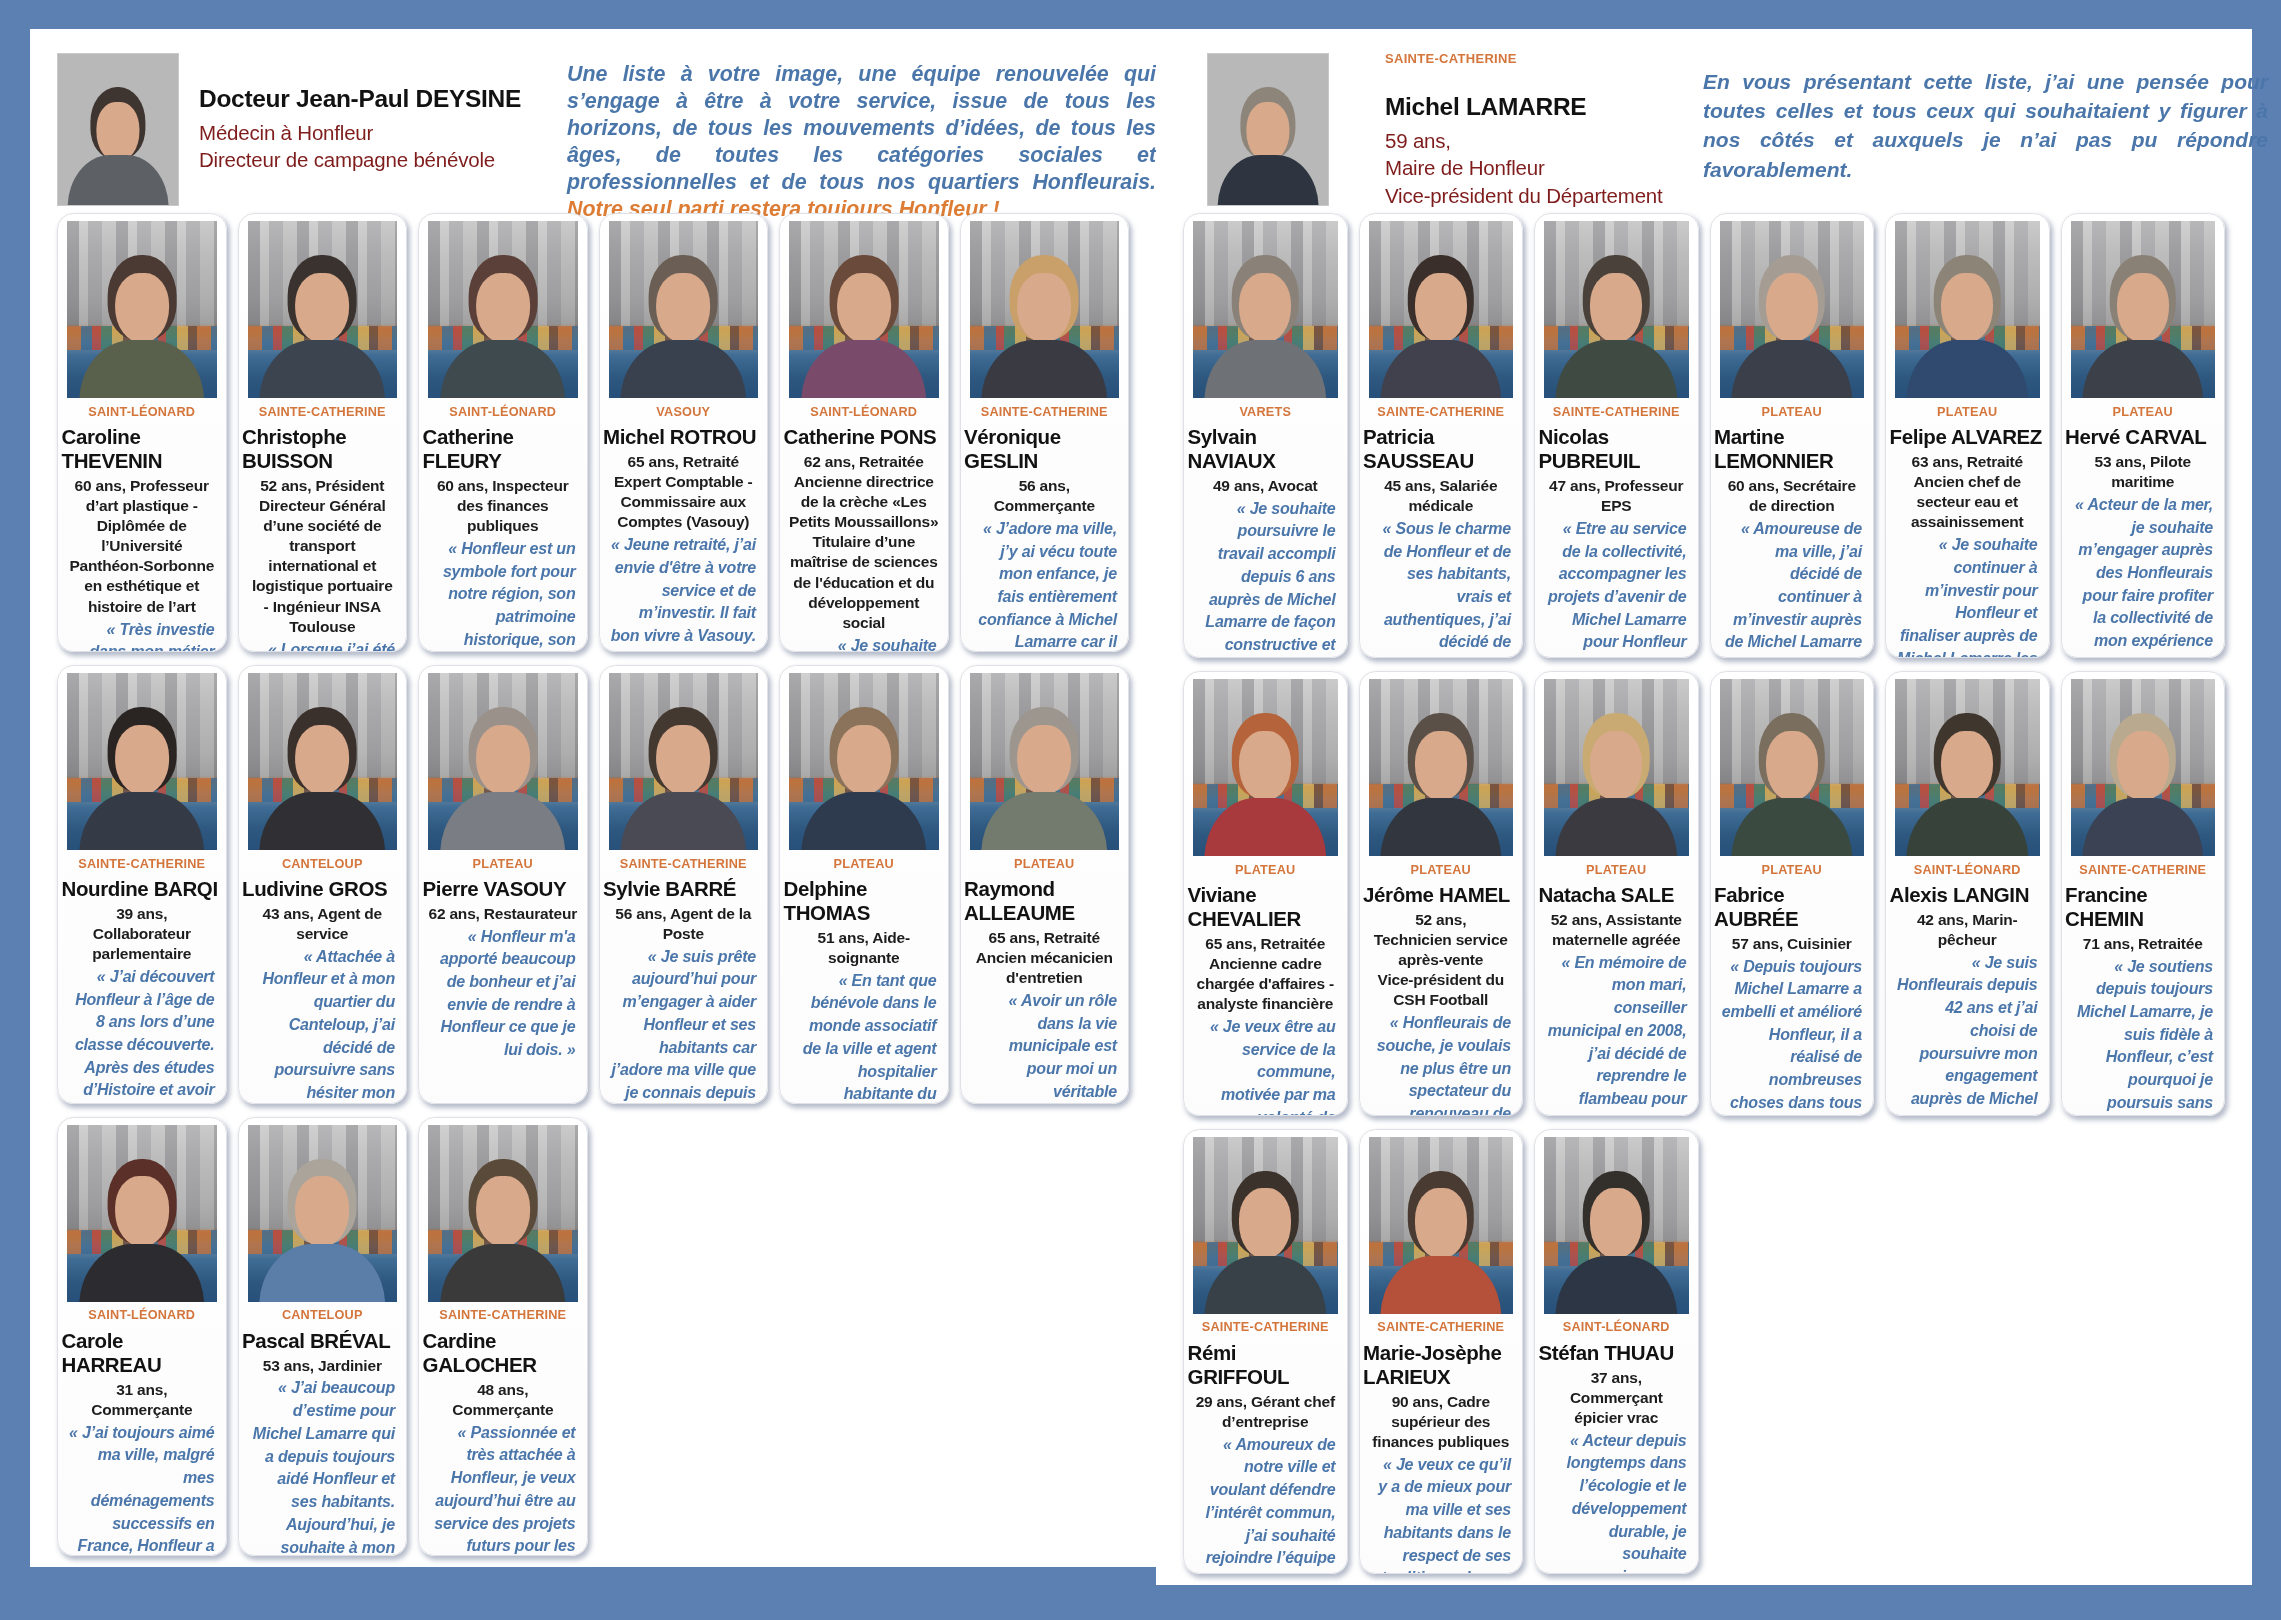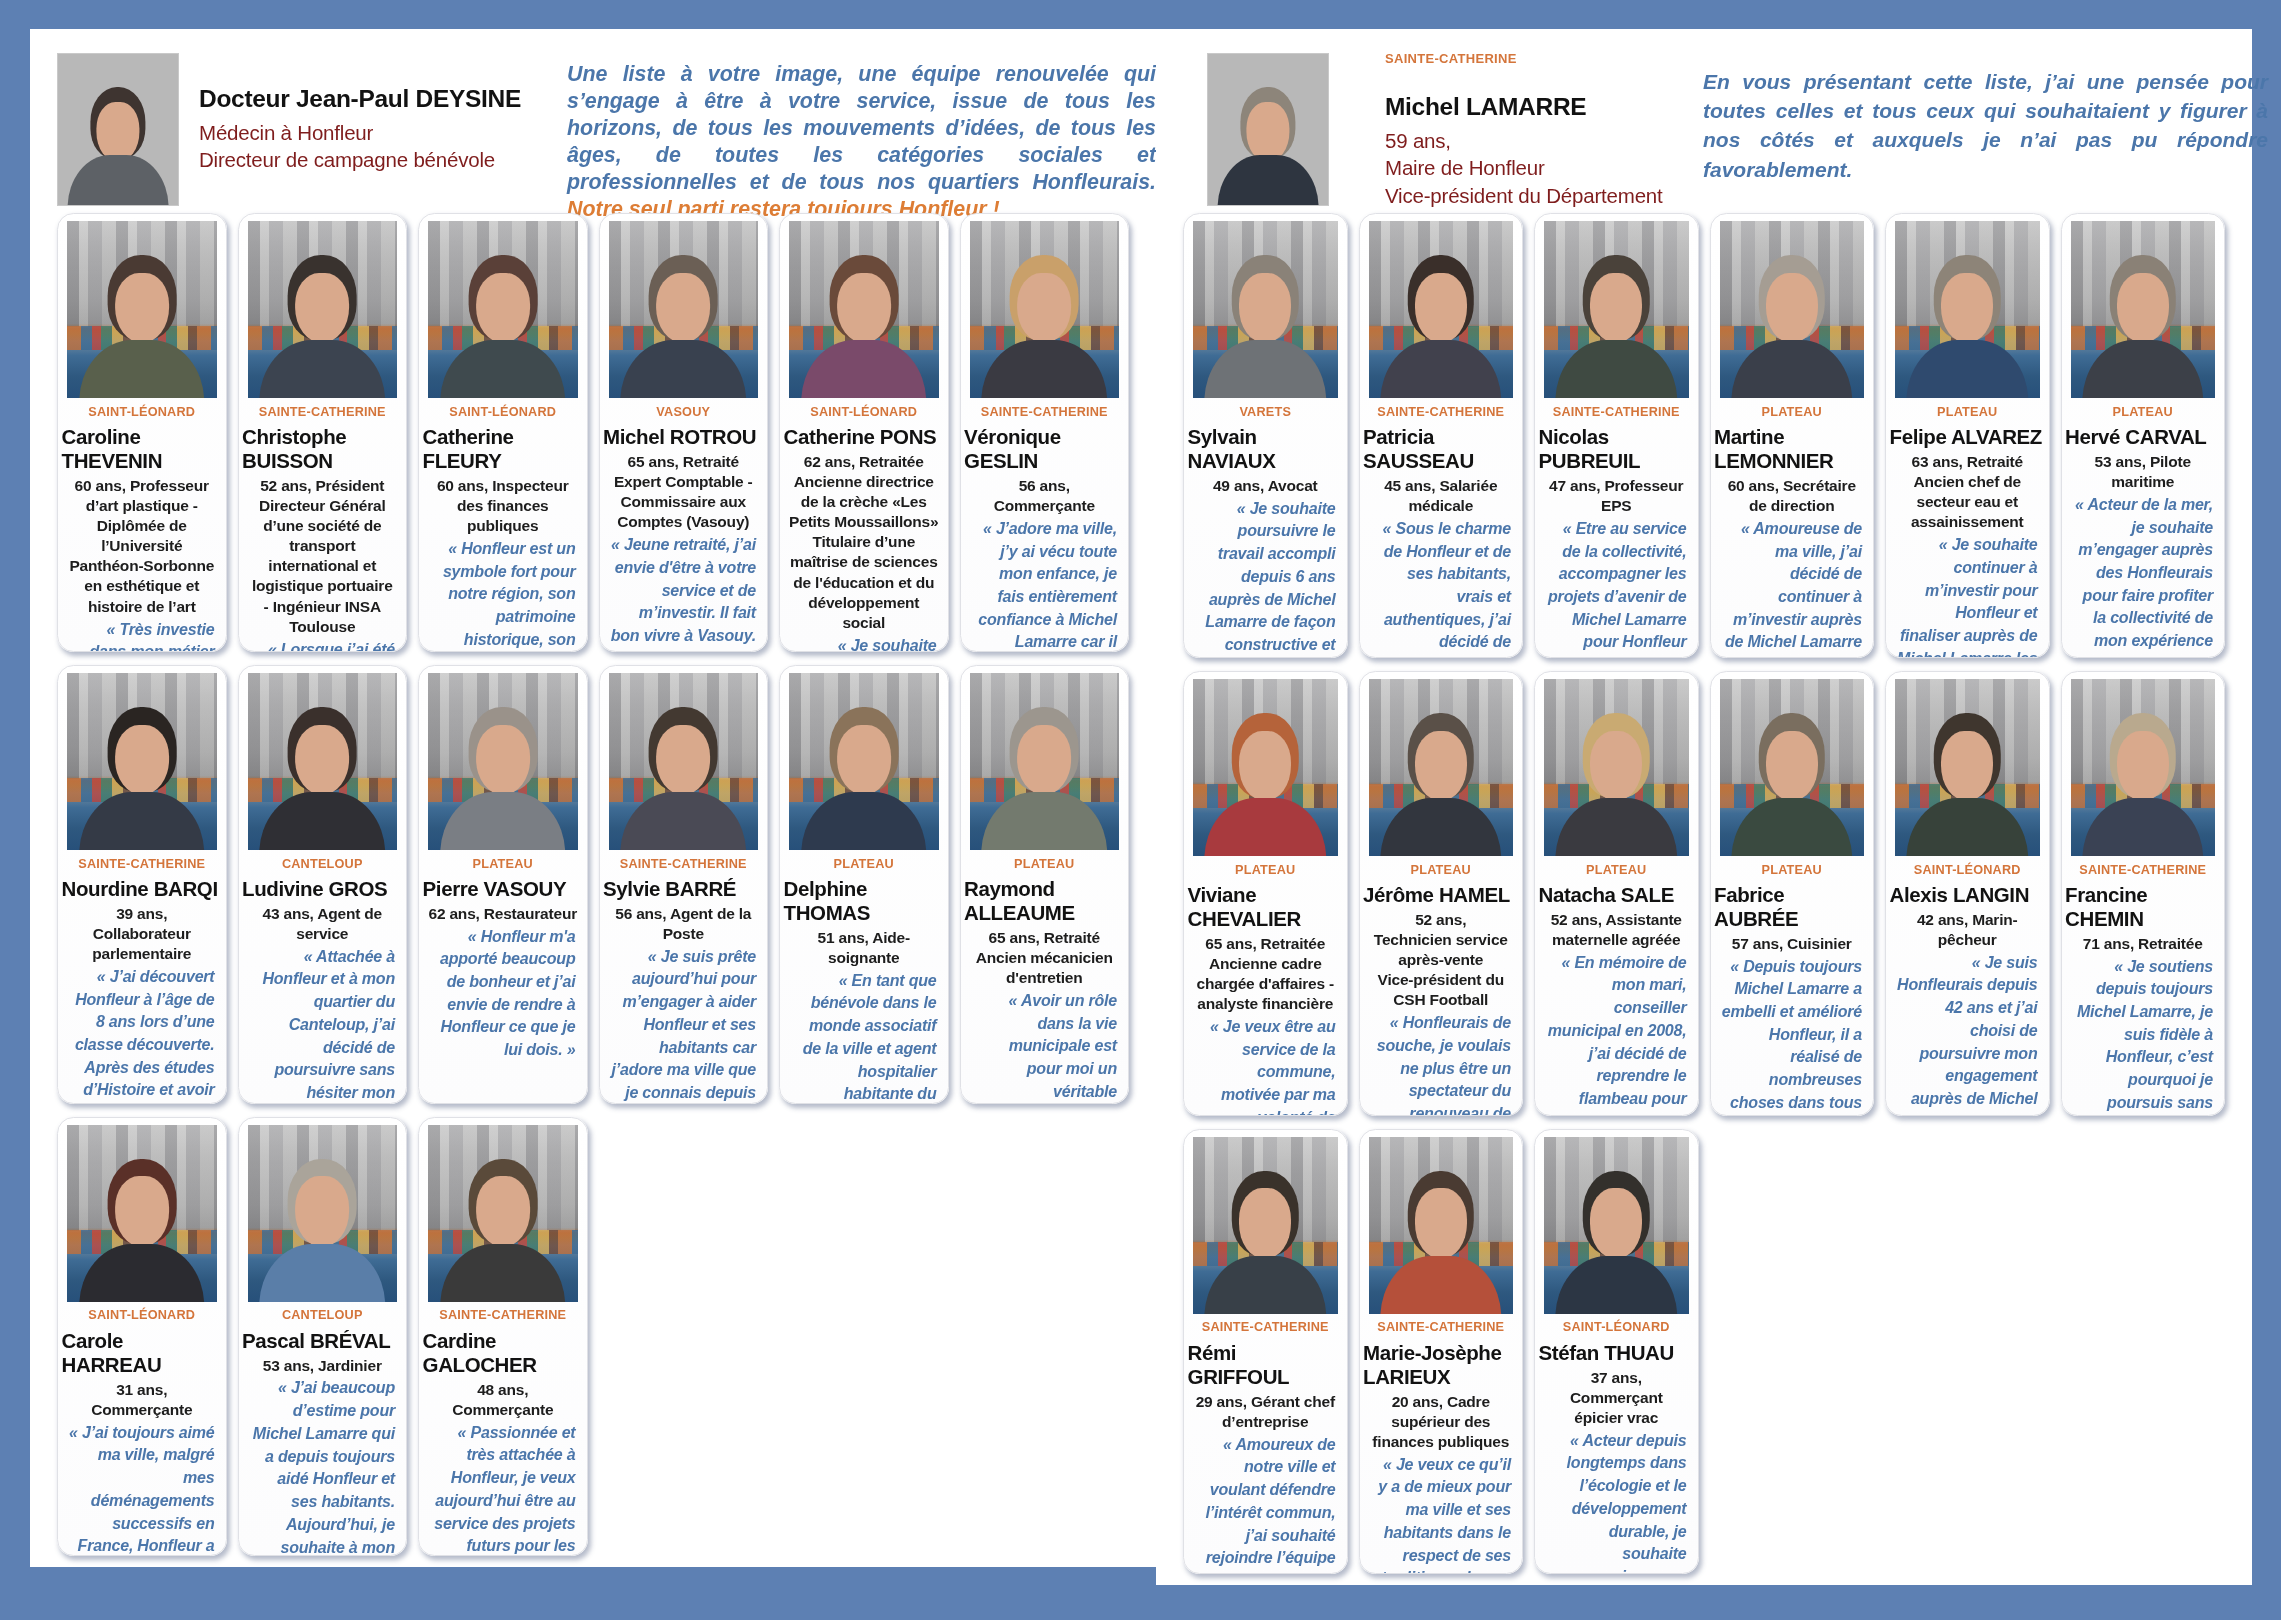--- a/index.html
+++ b/index.html
@@ -500,21 +500,21 @@
   </article>
         <article class="card" style="--hair: #4a3b32; --shirt: #b5503a;">
     <div class="photo">
       <div class="p-hair"></div>
       <div class="p-face"></div>
       <div class="p-torso"></div>
     </div>
     <div class="district">SAINTE-CATHERINE</div>
     <h3 class="name">Marie-Josèphe LARIEUX</h3>
     <div class="details">
-            <div class="detail-line">20 ans, Cadre supérieur des finances publiques</div>
+            <div class="detail-line">90 ans, Cadre supérieur des finances publiques</div>
           </div>
     <p class="quote">« Je veux ce qu’il y a de mieux pour ma ville et ses habitants dans le respect de ses traditions, de son histoire, de son patrimoine et sa culture avec un regard tourné vers l’avenir et la modernité. »</p>
   </article>
         <article class="card" style="--hair: #33302c; --shirt: #2c3644;">
     <div class="photo">
       <div class="p-hair"></div>
       <div class="p-face"></div>
       <div class="p-torso"></div>
     </div>
     <div class="district">SAINT-LÉONARD</div>

